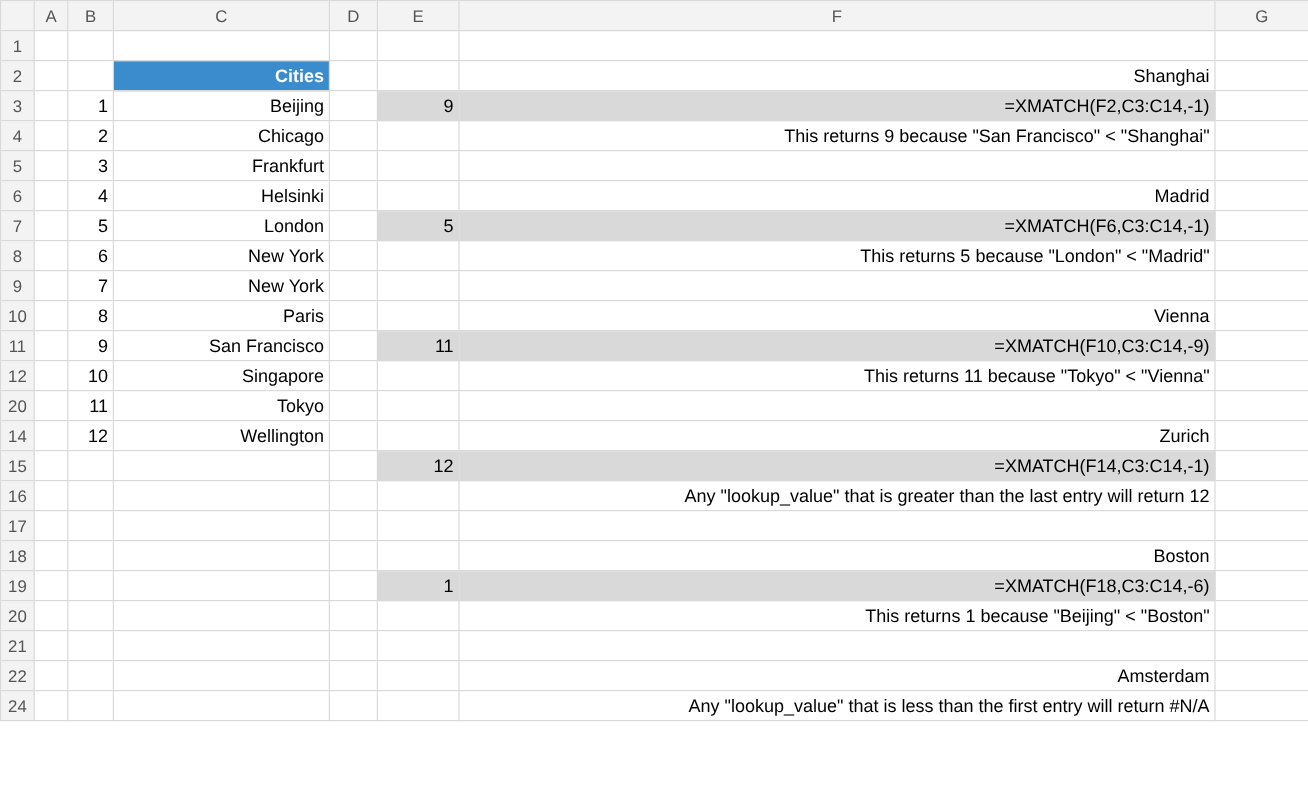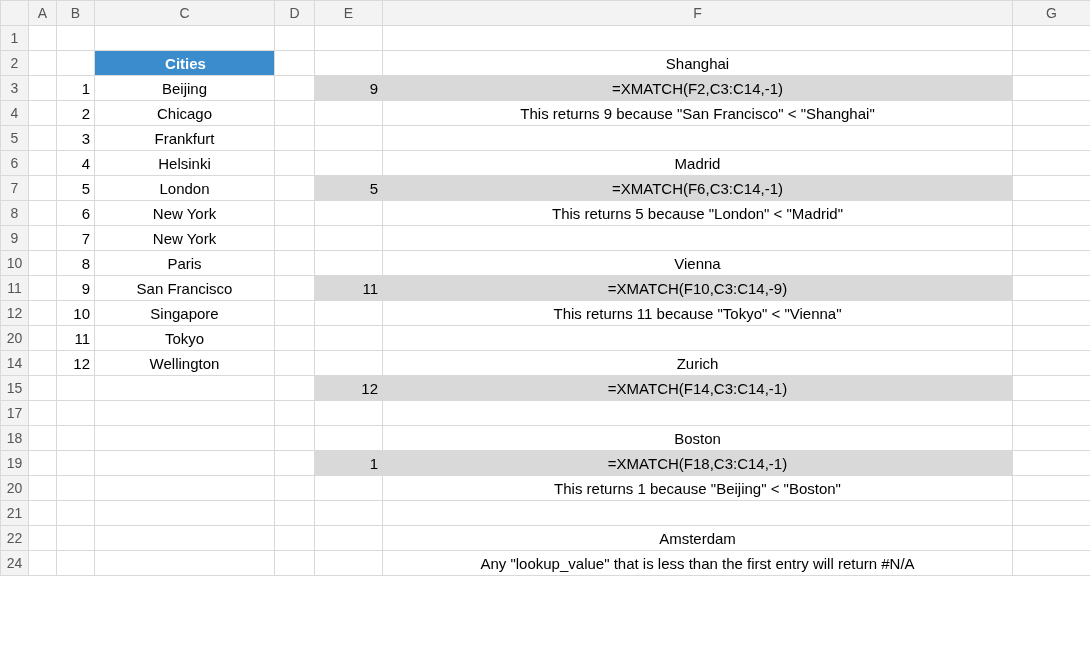--- a/index.html
+++ b/index.html
@@ -43,21 +43,21 @@
     }
     .col-corner { width: 28px; }
     .col-A { width: 28px; }
     .col-B { width: 38px; }
     .col-C { width: 180px; }
     .col-D { width: 40px; }
     .col-E { width: 68px; }
     .col-F { width: 630px; }
     .col-G { width: 78px; }
     .right { text-align: right; }
-    .left { text-align: center; }
+    .left { text-align: right; }
     .header-cell {
       background: #3a8ccc;
       color: #fff;
       font-weight: bold;
       padding-left: 6px;
     }
     .grey-cell {
       background: #d9d9d9;
     }
     .err-marker {
@@ -260,20 +260,30 @@
       <td class="rowhead">15</td>
       <td></td>
       <td></td>
       <td></td>
       <td></td>
       <td class="right grey-cell">12</td>
       <td class="left grey-cell">=XMATCH(F14,C3:C14,-1)</td>
       <td></td>
     </tr>
 
+    <tr>
+      <td class="rowhead">16</td>
+      <td></td>
+      <td></td>
+      <td></td>
+      <td></td>
+      <td></td>
+      <td class="left">Any "lookup_value" that is greater than the last entry will return 12</td>
+      <td></td>
+    </tr>
 
     <tr>
       <td class="rowhead">17</td>
       <td></td>
       <td></td>
       <td></td>
       <td></td>
       <td></td>
       <td></td>
       <td></td>
@@ -290,21 +300,21 @@
       <td></td>
     </tr>
 
     <tr>
       <td class="rowhead">19</td>
       <td></td>
       <td></td>
       <td></td>
       <td></td>
       <td class="right grey-cell">1</td>
-      <td class="left grey-cell">=XMATCH(F18,C3:C14,-1)</td>
+      <td class="left grey-cell">=XMATCH(F18,C3:C14,-6)</td>
       <td></td>
     </tr>
 
     <tr>
       <td class="rowhead">20</td>
       <td></td>
       <td></td>
       <td></td>
       <td></td>
       <td></td>

